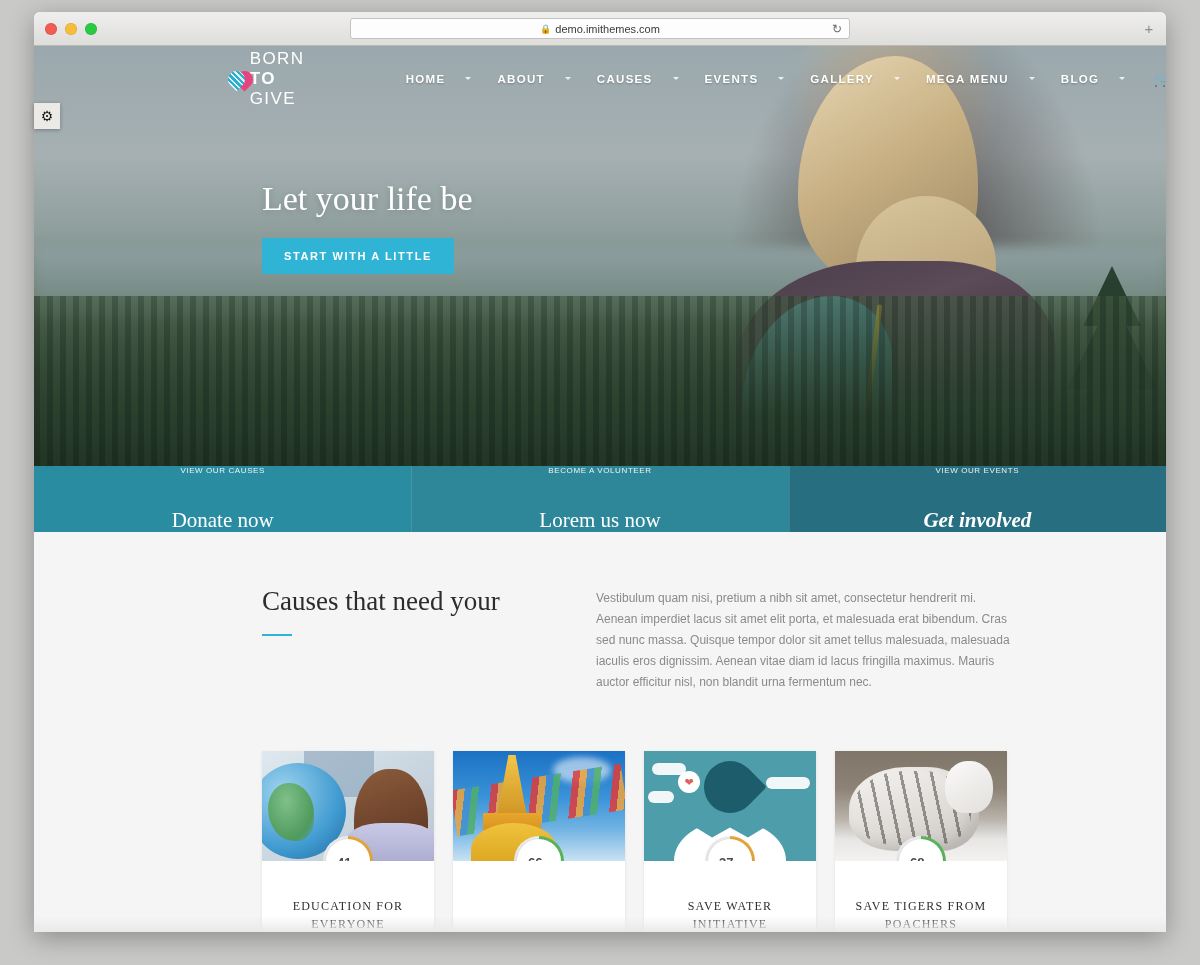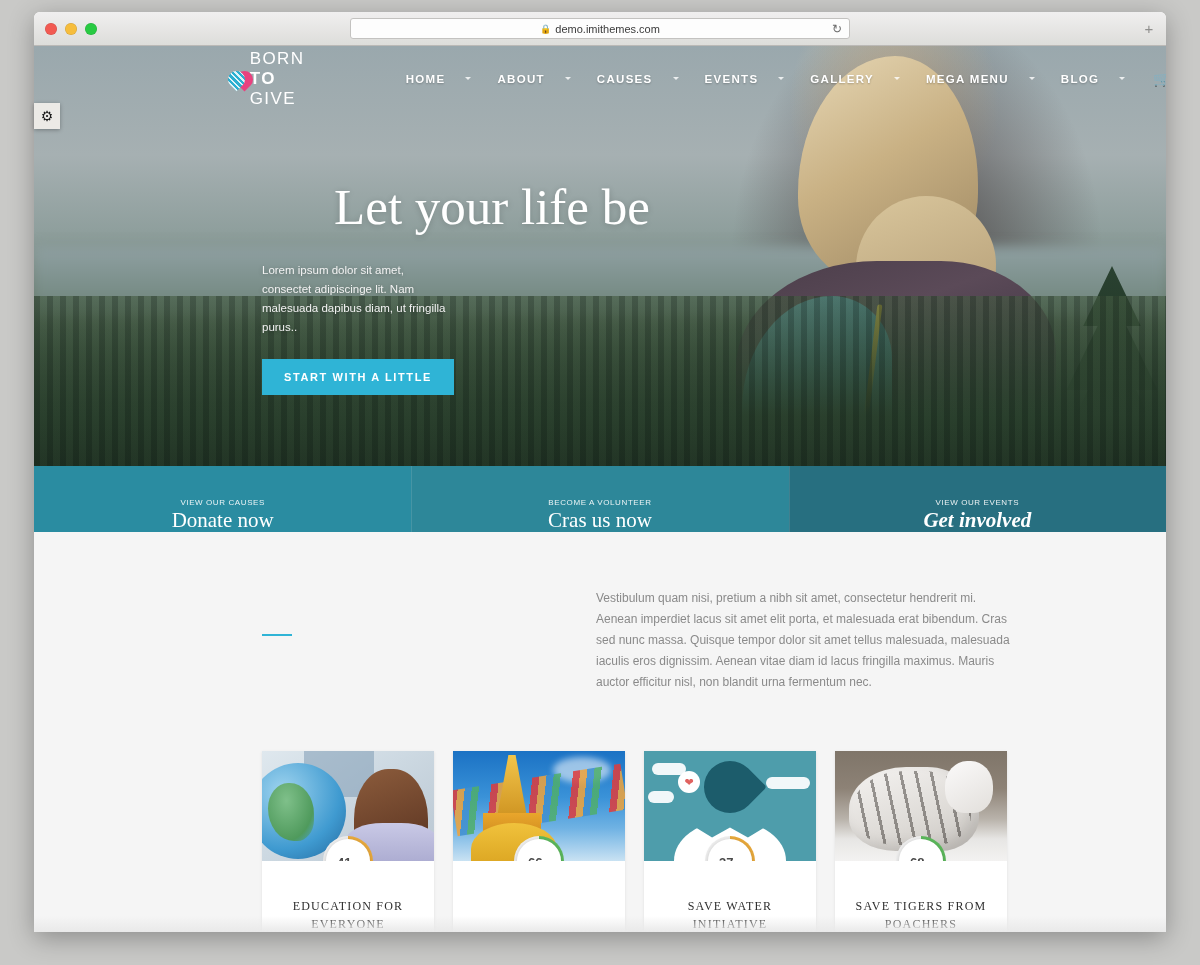--- a/index.html
+++ b/index.html
@@ -178,44 +178,43 @@
     border-top: 3.5px solid rgba(255,255,255,.8);
   }
   #nav-right { display: flex; align-items: center; gap: 19px; margin-left: 28px; }
   .nav-icon { color: #3fc0e0; font-size: 14px; line-height: 1; }
   #phone { color: #ffffff; font-size: 12.5px; letter-spacing: .3px; display:flex; align-items:center; gap:6px; }
 
   
   #hero-copy { position: absolute; left: 228px; top: 136px; z-index: 4; width: 460px; }
   #hero-title {
     font-family: "Liberation Serif", serif;
-    font-size: 51px; line-height: 1.0; color: #ffffff; font-weight: 400;
+    font-size: 34px; line-height: 1.0; color: #ffffff; font-weight: 400;
     text-shadow: 0 1px 6px rgba(0,0,0,.18);
-    text-align: center;
   }
   #hero-title .l2 { display:block; margin-top: 8px; }
   #hero-sub {
     margin-top: 28px;
     color: #f2f2f2; font-size: 11.5px; line-height: 1.65; width: 190px;
     text-shadow: 0 1px 4px rgba(0,0,0,.25);
   }
   #hero-btn {
     margin-top: 22px;
     display: inline-block;
     background: #2fb4d6; color: #ffffff;
     font-size: 11px; font-weight: 700; letter-spacing: 1.6px;
     padding: 12px 22px;
   }
 
   
   #cta-bar { display: flex; height: 66px; }
   .cta {
     flex: 1; position: relative;
     display: flex; flex-direction: column;
-    align-items: center; justify-content: flex-end;
+    align-items: center; justify-content: space-between;
     color: #ffffff; text-align: center;
   }
   .cta:nth-child(1) { background: #2a8ca1; }
   .cta:nth-child(2) { background: #2d8799; }
   .cta:nth-child(3) { background: #276f80; }
   .cta + .cta::before {
     content:""; position:absolute; left:0; top:0; bottom:0; width:1px;
     background: rgba(255,255,255,.12);
   }
   .cta-kicker { font-size: 8px; letter-spacing: .6px; opacity: .9; margin-bottom: 1px; }
@@ -489,45 +488,44 @@
             <span class="nav-icon">✆</span>
             <span>1800-9090-8089</span>
           </span>
         </div>
       </nav>
 
       <div id="hero-copy">
         <h1 id="hero-title">
           <span>Let your life be</span>
         </h1>
-        <p id="hero-sub">Lorem ipsum dolor sit amet, consectet adipiscinge lit. Nam malesuada dapibus diam, ut fringilla purus..</p>
         <a id="hero-btn">START WITH A LITTLE</a>
       </div>
     </section>
 
     <section id="cta-bar">
       <a class="cta">
         <span class="cta-kicker">VIEW OUR CAUSES</span>
         <span class="cta-title">Donate now</span>
       </a>
       <a class="cta">
         <span class="cta-kicker">BECOME A VOLUNTEER</span>
-        <span class="cta-title">Cras us now</span>
+        <span class="cta-title">Lorem us now</span>
       </a>
       <a class="cta">
         <span class="cta-kicker">VIEW OUR EVENTS</span>
         <span class="cta-title">Get involved</span>
       </a>
     </section>
 
     <section id="causes">
       <div id="causes-head">
         <div>
           <h2 id="causes-title">
-            <br>
+            <span>Causes that need your</span><br>
           </h2>
           <div id="title-rule"></div>
         </div>
         <p id="causes-desc">Vestibulum quam nisi, pretium a nibh sit amet, consectetur hendrerit mi. Aenean imperdiet lacus sit amet elit porta, et malesuada erat bibendum. Cras sed nunc massa. Quisque tempor dolor sit amet tellus malesuada, malesuada iaculis eros dignissim. Aenean vitae diam id lacus fringilla maximus. Mauris auctor efficitur nisl, non blandit urna fermentum nec.</p>
       </div>
 
       <div id="cards">
 
         <article class="card">
           <div class="card-media media-education">

